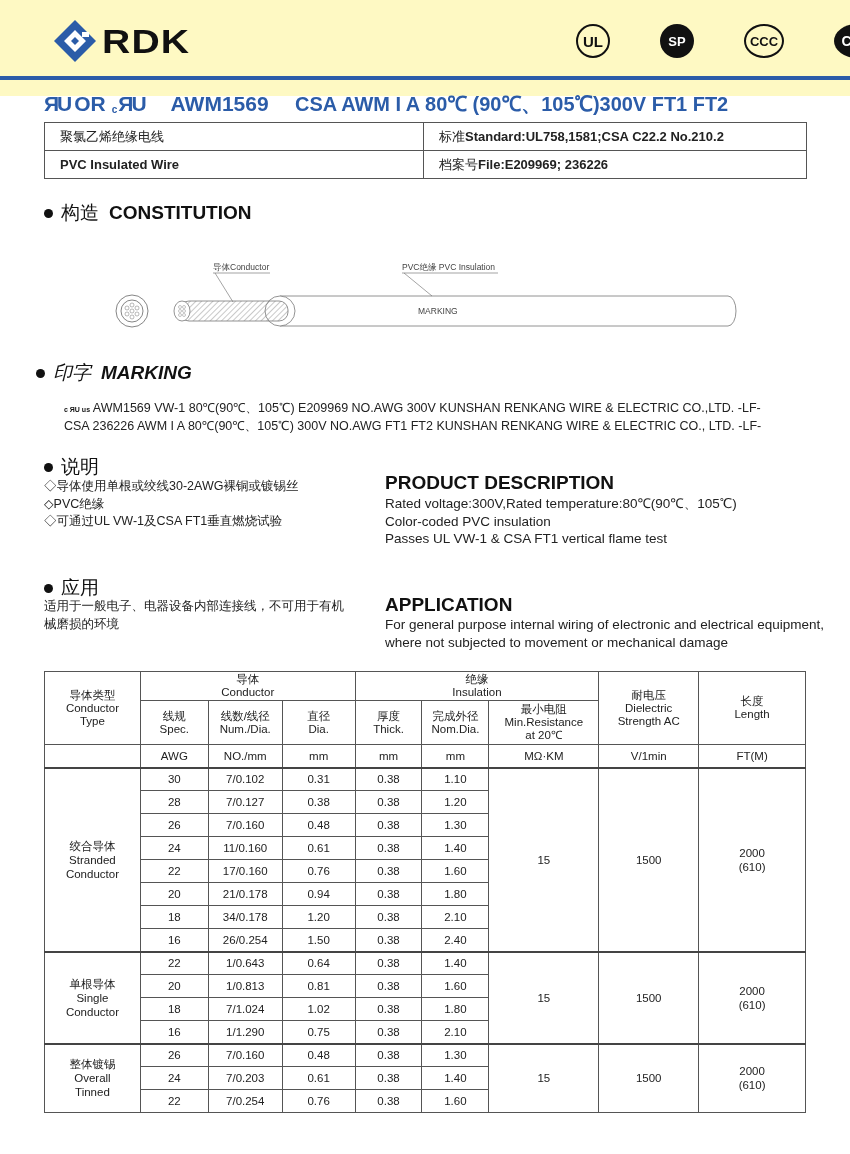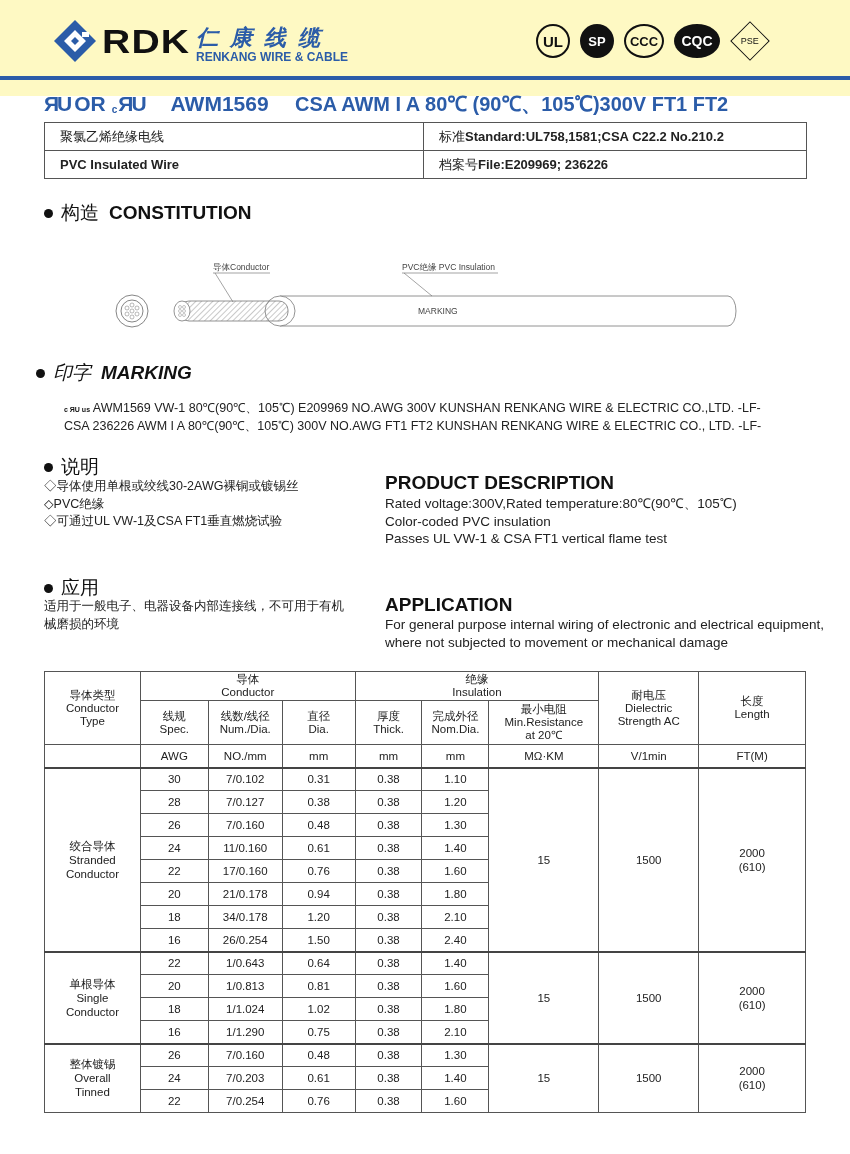--- a/index.html
+++ b/index.html
@@ -6,21 +6,21 @@
   body { width: 850px; height: 1154px; background: #ffffff; font-family: "Liberation Sans", sans-serif; color: #222; position: relative; overflow: hidden; }
   .header { position: absolute; left: 0; top: 0; width: 850px; height: 96px; background: #fef9c3; }
   .header-line { position: absolute; left: 0; top: 76px; width: 850px; height: 4px; background: #2b5ca8; }
   .logo { position: absolute; left: 52px; top: 18px; display: flex; align-items: center; }
   .logo-diamond { width: 46px; height: 46px; position: relative; }
   .logo-rdk { font-family: "Liberation Sans", sans-serif; font-weight: 900; font-size: 34px; color: #111; letter-spacing: 1px; margin-left: 4px; transform: scaleX(1.15); transform-origin: left; }
   .logo-text { position: absolute; left: 196px; top: 26px; color: #2b5ca8; }
   .logo-cn { font-size: 22px; font-style: italic; font-weight: bold; letter-spacing: 12px; line-height: 24px; }
   .logo-en { font-size: 12px; font-weight: bold; line-height: 14px; }
   .cert-row { position: absolute; left: 536px; top: 24px; display: flex; align-items: center; gap: 10px; }
-  .cert { display: flex; align-items: center; justify-content: center; color: #111; font-weight: bold; }
+  .cert { display: flex; align-items: center; justify-content: center; color: #111; font-weight: bold; margin-left: 40px; }
   .cert-ul { width: 34px; height: 34px; border: 2.5px solid #111; border-radius: 50%; font-size: 15px; }
   .cert-csa { width: 34px; height: 34px; background: #111; color: #fff; border-radius: 50%; font-size: 13px; }
   .cert-ccc { width: 40px; height: 34px; border: 2px solid #111; border-radius: 50%; font-size: 13px; }
   .cert-cqc { width: 46px; height: 34px; background: #111; color: #fff; border-radius: 50%; font-size: 14px; }
   .cert-pse { width: 28px; height: 28px; border: 1.5px solid #111; transform: rotate(45deg); margin-left: 6px; }
   .cert-pse span { transform: rotate(-45deg); font-size: 9px; font-weight: normal; line-height: 9px; text-align: center; }
 
   .title { position: absolute; left: 44px; top: 89px; color: #2b5ca8; font-weight: bold; font-size: 21px; white-space: nowrap; display: flex; align-items: center; }
   .title .ul-mark { font-size: 21px; font-weight: 900; letter-spacing: -2px; margin-right: 4px; }
   .title .c-small { font-size: 10px; margin: 0 1px 0 6px; align-self: flex-end; margin-bottom: 3px; }
@@ -59,24 +59,20 @@
 <body>
 
 <div class="header">
   <div class="logo">
     <svg class="logo-diamond" viewBox="0 0 46 46">
       <polygon points="23,2 44,23 23,44 2,23" fill="#2b5ca8"></polygon>
       <polygon points="23,12 34,23 27,23 23,19 19,23 23,27 27,23 34,23 23,34 12,23" fill="#ffffff"></polygon>
       <rect x="30" y="14" width="7" height="5" fill="#ffffff"></rect>
     </svg>
     <span class="logo-rdk">RDK</span>
-  </div>
-  <div class="logo-text">
-    <div class="logo-cn">仁康线缆</div>
-    <div class="logo-en">RENKANG WIRE &amp; CABLE</div>
   </div>
   <div class="cert-row">
     <div class="cert cert-ul">UL</div>
     <div class="cert cert-csa">SP</div>
     <div class="cert cert-ccc">CCC</div>
     <div class="cert cert-cqc">CQC</div>
     <div class="cert cert-pse">
         <span>PSE</span>
       </div>
   </div>
@@ -355,21 +351,21 @@
       </tr>
       <tr class="data-row">
         <td>20</td>
         <td>1/0.813</td>
         <td>0.81</td>
         <td>0.38</td>
         <td>1.60</td>
       </tr>
       <tr class="data-row">
         <td>18</td>
-        <td>1/1.024</td>
+        <td>7/1.024</td>
         <td>1.02</td>
         <td>0.38</td>
         <td>1.80</td>
       </tr>
       <tr class="data-row">
         <td>16</td>
         <td>1/1.290</td>
         <td>0.75</td>
         <td>0.38</td>
         <td>2.10</td>

